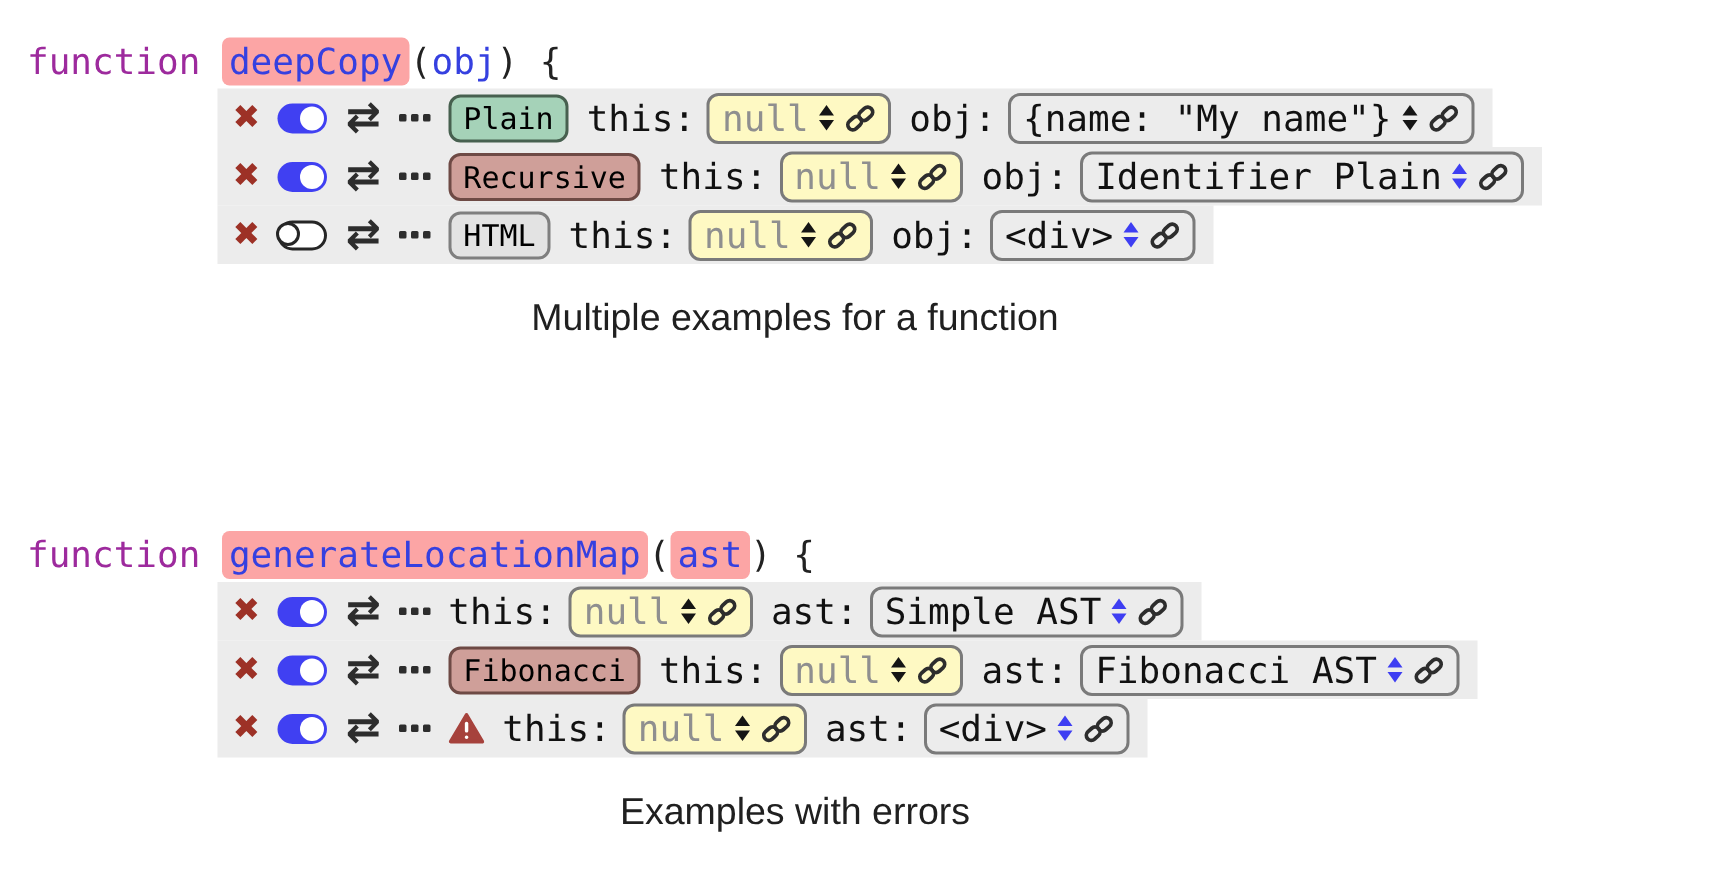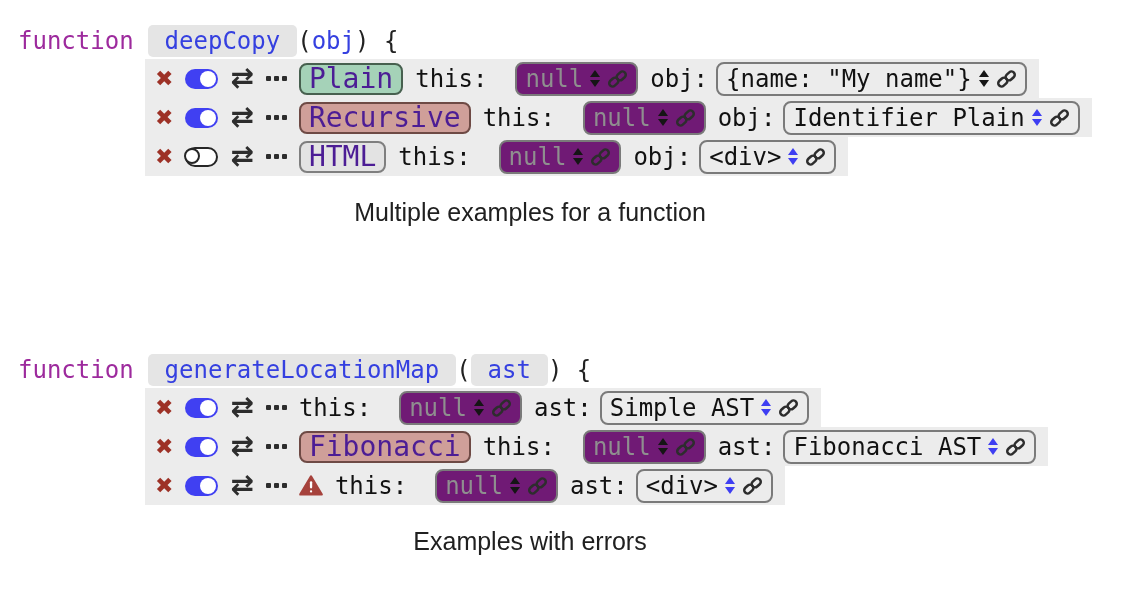--- a/index.html
+++ b/index.html
@@ -2,47 +2,47 @@
 <html><head>
 <meta charset="utf-8">
 <style>
   html,body { margin:0; padding:0; background:#ffffff; }
   body { width:1147px; height:591px; overflow:hidden; }
   .page { position:relative; padding-top:26px; font-family:"DejaVu Sans Mono", monospace; }
 
   .code-line { margin-left:18px; font-size:24px; line-height:30px; color:#222; white-space:pre; margin-bottom:3px; }
   .kw { color:#9d2a9d; margin-right:14px; }
   .ident { color:#3540e0; }
-  .ident.hl { background:#e5e5e5; border-radius:5px; padding:2px 17px; }
+  .ident.hl { background:#fca5a5; border-radius:5px; padding:2px 5px; }
   .punct { color:#222; }
 
   .rows { margin-left:145px; display:flex; flex-direction:column; align-items:flex-start; }
   .row { display:flex; align-items:center; gap:12px; background:#ececec; height:39px; padding:0 12px 0 10px; }
 
   .x-btn { font-family:"DejaVu Sans", sans-serif; font-size:22px; line-height:1; font-weight:bold; color:#9d3126; cursor:pointer; }
 
   .toggle { position:relative; flex:none; width:33px; height:20px; border-radius:11px; box-sizing:border-box; cursor:pointer; }
   .toggle.on { background:#4040f2; }
   .toggle.on .knob { position:absolute; right:2px; top:2px; width:16px; height:16px; border-radius:50%; background:#fff; }
   .toggle.off { background:#fff; border:2.5px solid #262626; }
   .toggle.off .knob { position:absolute; left:-3px; top:-1px; width:12px; height:12px; border:2.5px solid #262626; border-radius:50%; background:#fff; }
 
   .swap { font-family:"DejaVu Sans", sans-serif; font-size:28px; line-height:0.8; color:#2d2d2d; font-weight:bold; cursor:pointer; }
 
   .dots { display:flex; gap:3px; align-items:center; cursor:pointer; }
   .dots i { width:5px; height:5px; background:#2d2d2d; border-radius:1px; }
 
   .warn { display:flex; align-items:center; }
 
-  .badge { font-size:28px; line-height:28px; color:#4c1d95; border:2.5px solid #555; border-radius:8px; padding:0 8px; cursor:pointer; }
+  .badge { font-size:20px; line-height:28px; color:#000000; border:2.5px solid #555; border-radius:8px; padding:0 8px; cursor:pointer; }
 
   .arg { display:flex; align-items:center; gap:8px; }
   .arg-label { font-size:24px; color:#111; }
   .value-box { display:flex; align-items:center; gap:7px; background:#ececec; border:2px solid #7a7a7a; border-radius:8px; height:34px; box-sizing:border-box; padding:0 8px; cursor:pointer; }
-  .value-box.muted { background:#701a75;margin-left:20px; }
+  .value-box.muted { background:#fef9c3; }
   .value-box .val { font-size:24px; color:#111; white-space:pre; }
   .value-box.muted .val { color:#8f8f8f; }
 
   .stepper { display:flex; flex-direction:column; gap:3px; cursor:pointer; }
   .stepper i { display:block; width:0; height:0; border-left:5.5px solid transparent; border-right:5.5px solid transparent; }
   .stepper .up { border-bottom:7px solid #151515; }
   .stepper .dn { border-top:7px solid #151515; }
   .stepper.blue .up { border-bottom-color:#3e3ef2; }
   .stepper.blue .dn { border-top-color:#3e3ef2; }
 

